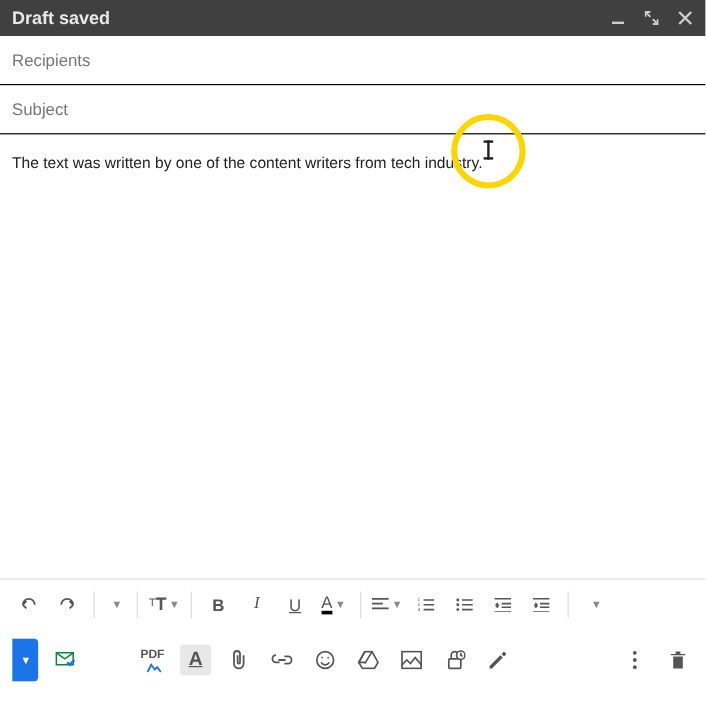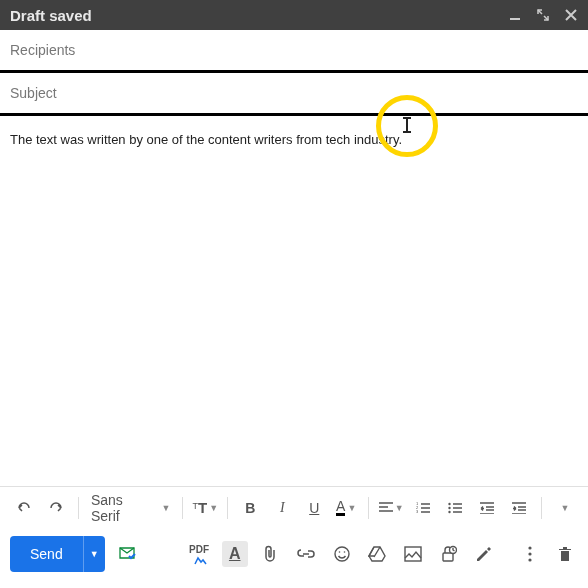--- a/index.html
+++ b/index.html
@@ -3,21 +3,21 @@
 <meta charset="utf-8">
 <style>
   * { box-sizing: border-box; margin: 0; padding: 0; }
   body { font-family: Arial, sans-serif; width: 588px; height: 588px; background: #fff; overflow: hidden; position: relative; }
   
   .header { background: #404040; color: #e8e8e8; height: 30px; display: flex; align-items: center; padding: 0 10px; font-size: 15px; font-weight: bold; }
   .header-title { flex: 1; }
   .header-icons { display: flex; gap: 14px; align-items: center; }
   .header-icon { width: 14px; height: 14px; cursor: pointer; display: flex; align-items: center; justify-content: center; }
   
-  .field-row { padding: 12px 10px; border-bottom: 3px solid #000000; font-size: 14px; color: #777; }
+  .field-row { padding: 12px 10px; border-bottom: 1px solid #000000; font-size: 14px; color: #777; }
   
   .body-area { padding: 14px 10px; height: 370px; font-size: 13px; color: #222; line-height: 1.5; outline: none; position: relative; }
   
   .toolbar { border-top: 1px solid #e0e0e0; height: 42px; display: flex; align-items: center; padding: 0 10px; gap: 4px; color: #555; }
   .tb-btn { width: 28px; height: 28px; display: flex; align-items: center; justify-content: center; cursor: pointer; border-radius: 3px; font-size: 14px; }
   .tb-sep { width: 1px; height: 22px; background: #ddd; margin: 0 4px; }
   .font-select { display: flex; align-items: center; gap: 4px; font-size: 14px; cursor: pointer; padding: 0 4px; color: #555; }
   .caret { font-size: 9px; color: #888; margin-left: 2px; }
   
   .bottom-bar { height: 52px; display: flex; align-items: center; padding: 0 10px; gap: 10px; }
@@ -79,21 +79,20 @@
         <path d="M3 8a5 5 0 0 1 10 0M3 8l3-3M3 8l3 3"></path>
       </svg>
   </div>
   <div class="tb-btn">
     <svg width="16" height="16" viewBox="0 0 16 16" fill="none" stroke="#555" stroke-width="1.5">
         <path d="M13 8A5 5 0 0 0 3 8M13 8l-3-3M13 8l-3 3"></path>
       </svg>
   </div>
   <div class="tb-sep"></div>
   <div class="font-select">
-    <span>Sans Serif</span>
     <span class="caret">▼</span>
   </div>
   <div class="tb-sep"></div>
   <div class="tb-btn" style="position:relative;">
     <span style="font-size:9px;position:relative;top:-2px;">T</span>
       <span style="font-size:15px;font-weight:bold;">T</span>
       <span class="caret">▼</span>
   </div>
   <div class="tb-sep"></div>
   <div class="tb-btn" style="font-weight:bold;">B</div>
@@ -139,21 +138,20 @@
       </svg>
   </div>
   <div class="tb-sep"></div>
   <div class="tb-btn">
       <span class="caret">▼</span>
     </div>
 </div>
 
 <div class="bottom-bar">
   <div class="send-wrap">
-    <button class="send-btn">Send</button>
     <button class="send-more">▼</button>
   </div>
   <div class="bb-icon">
     <svg width="20" height="16" viewBox="0 0 20 16">
         <path d="M2 2h14v10H2z" fill="none" stroke="#0a8a3a" stroke-width="1.3"></path>
         <path d="M2 2l7 5 7-5" fill="none" stroke="#0a8a3a" stroke-width="1.3"></path>
         <path d="M11 10l2 2 4-4" stroke="#1a73e8" stroke-width="2" fill="none"></path>
       </svg>
   </div>
   <div class="bb-icon" style="flex-direction:column;height:30px;margin-left:36px;">

